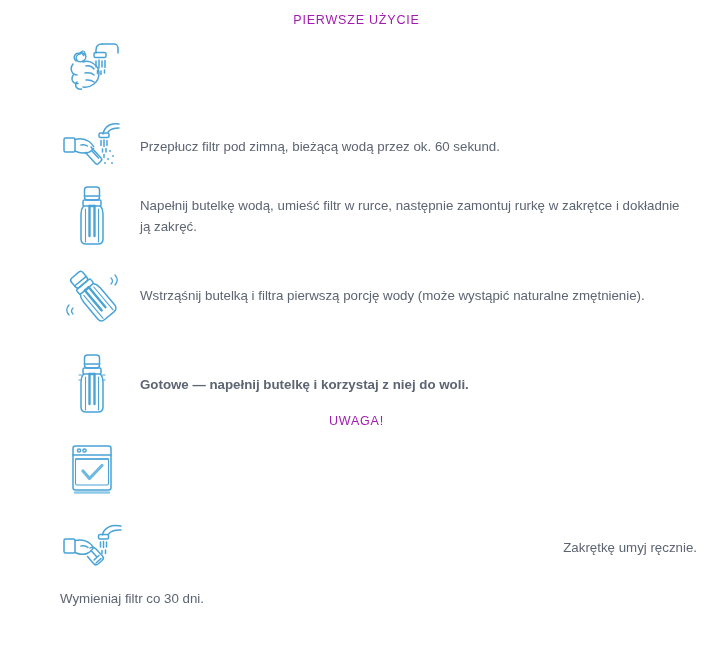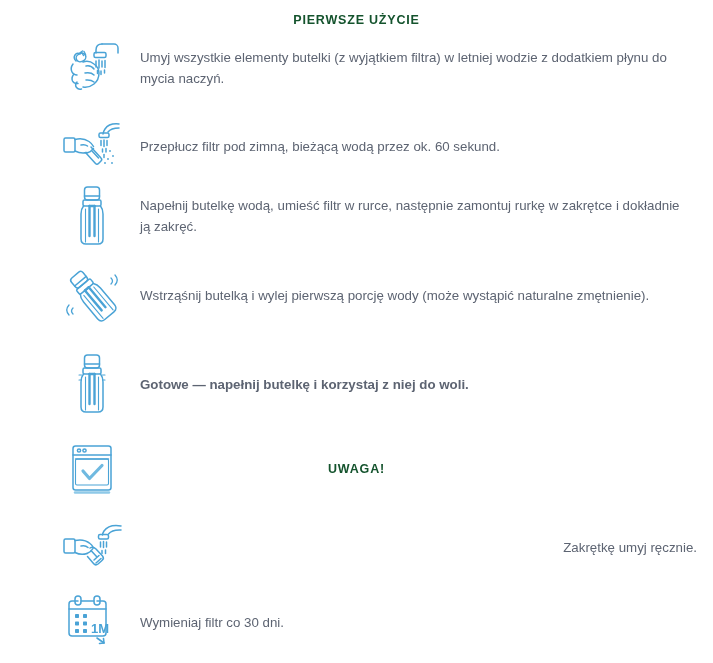--- a/index.html
+++ b/index.html
@@ -18,40 +18,39 @@
 
   .page {
     width: 713px;
     height: 663px;
     position: relative;
     box-sizing: border-box;
   }
 
   .section-heading {
     text-align: center;
-    font-weight: bold;
+    font-weight: normal;
     font-size: 12.5px;
     letter-spacing: 0.8px;
-    color: #14532d;
+    color: #a21caf;
     font-family: "Liberation Sans", sans-serif;
   }
 
   .heading-first {
     position: absolute;
     left: 0;
     top: 13px;
     width: 713px;
   }
 
   .heading-warning {
     position: absolute;
     left: 0;
     top: 414px;
     width: 713px;
-    margin-top: 48px;
   }
 
   .step {
     position: absolute;
     display: flex;
     align-items: center;
     left: 52px;
     width: 645px;
   }
 
@@ -112,21 +111,20 @@
 
         <path d="M12 24 q-3 4 -1 8 q1.5 3 5 3"></path>
         <path d="M13 34 q-3 3.5 -1.5 7 q1.5 3 5.5 2.5"></path>
         <path d="M16 42 q-2.5 3 -0.5 5.5 q2 2.5 5 1.5"></path>
         <path d="M22 22 q6 -2 11 2 q5 3.5 5 9 q0 7 -5 11 q-5 4 -11 3"></path>
         <path d="M25 26 q5 -1 8 3"></path>
         <path d="M24 33 q6 -1 9 2"></path>
         <path d="M25 40 q5 -0.5 8 2"></path>
       </svg>
     </div>
-    <div class="step-text">Umyj wszystkie elementy butelki (z wyjątkiem filtra) w letniej wodzie z dodatkiem płynu do mycia naczyń.</div>
   </div>
 
   <div class="step s2">
     <div class="step-icon">
       <svg width="62" height="56" viewBox="0 0 62 56" fill="none" stroke="#4aa3d6" stroke-width="1.5" stroke-linecap="round" stroke-linejoin="round">
 
         <path d="M58 6 q-10 -1 -14 5 q-2 3 -2 5"></path>
         <path d="M58 10 q-8 0 -11 4"></path>
         <rect x="38" y="15" width="10" height="4.5" rx="1.5"></rect>
 
@@ -193,21 +191,21 @@
           <path d="M33.5 21 v26" stroke-width="2.4"></path>
           <path d="M28.5 21 h5" stroke-width="2.4"></path>
         </g>
 
         <path d="M50 12 q3 3 0 6" stroke-width="1.3"></path>
         <path d="M54 9 q4.5 5 0 10" stroke-width="1.3"></path>
         <path d="M12 42 q-3 3 0 6" stroke-width="1.3"></path>
         <path d="M8 39 q-4.5 5 0 10" stroke-width="1.3"></path>
       </svg>
     </div>
-    <div class="step-text">Wstrząśnij butelką i wylej pierwszą porcję wody (może wystąpić naturalne zmętnienie).</div>
+    <div class="step-text">Wstrząśnij butelką i filtra pierwszą porcję wody (może wystąpić naturalne zmętnienie).</div>
   </div>
 
   <div class="step s5">
     <div class="step-icon">
       <svg width="40" height="62" viewBox="0 0 40 62" fill="none" stroke="#4aa3d6" stroke-width="1.5" stroke-linecap="round" stroke-linejoin="round">
         <rect x="12.5" y="2" width="15" height="13" rx="3"></rect>
         <path d="M12.5 11 h15"></path>
         <rect x="11" y="15" width="18" height="6" rx="1.5"></rect>
         <path d="M11.5 21 q-2.5 3 -2.5 8 v25 q0 5 5 5 h12 q5 0 5 -5 v-25 q0 -5 -2.5 -8"></path>
         <path d="M13.5 24 v33" stroke-width="1.1"></path>
@@ -265,40 +263,16 @@
 
         <path d="M29 29 q3 -2 6 1 l6.5 7 q2 2.5 -0.5 4.5 l-4 3.5 q-2.5 2 -4.5 -0.5 l-6 -7"></path>
         <path d="M33 41 l5 -4.5 M35 44 l5 -4.5"></path>
         <path d="M30 31.5 l5.5 6"></path>
       </svg>
     </div>
     <div class="step-text">Zakrętkę umyj ręcznie.</div>
   </div>
 
   <div class="step s8">
-    <div class="step-icon">
-      <svg width="58" height="56" viewBox="0 0 58 56" fill="none" stroke="#4aa3d6" stroke-width="1.5" stroke-linecap="round" stroke-linejoin="round">
-
-        <rect x="12" y="2" width="6" height="9" rx="3"></rect>
-        <rect x="31" y="2" width="6" height="9" rx="3"></rect>
-
-        <path d="M15 7 h-6 q-3 0 -3 3 v29 q0 3 3 3 h31 q3 0 3 -3 v-29 q0 -3 -3 -3 h-6"></path>
-        <path d="M18 7 h13"></path>
-
-        <path d="M6 15 h37"></path>
-
-        <rect x="12" y="20" width="4" height="4" rx="0.7" fill="#4aa3d6" stroke="none"></rect>
-        <rect x="20" y="20" width="4" height="4" rx="0.7" fill="#4aa3d6" stroke="none"></rect>
-        <rect x="12" y="27.5" width="4" height="4" rx="0.7" fill="#4aa3d6" stroke="none"></rect>
-        <rect x="20" y="27.5" width="4" height="4" rx="0.7" fill="#4aa3d6" stroke="none"></rect>
-        <rect x="12" y="35" width="4" height="4" rx="0.7" fill="#4aa3d6" stroke="none"></rect>
-        <rect x="20" y="35" width="4" height="4" rx="0.7" fill="#4aa3d6" stroke="none"></rect>
-
-        <text x="28" y="39" font-family="'Liberation Sans', sans-serif" font-size="13" font-weight="bold" fill="#4aa3d6" stroke="none">1M</text>
-
-        <path d="M34 44 l7 5" stroke-width="1.6"></path>
-        <path d="M41 49 l-4.5 0.5 M41 49 l-0.5 -4.5" stroke-width="1.6"></path>
-      </svg>
-    </div>
     <div class="step-text">Wymieniaj filtr co 30 dni.</div>
   </div>
 
 </div>
 
 </body></html>

